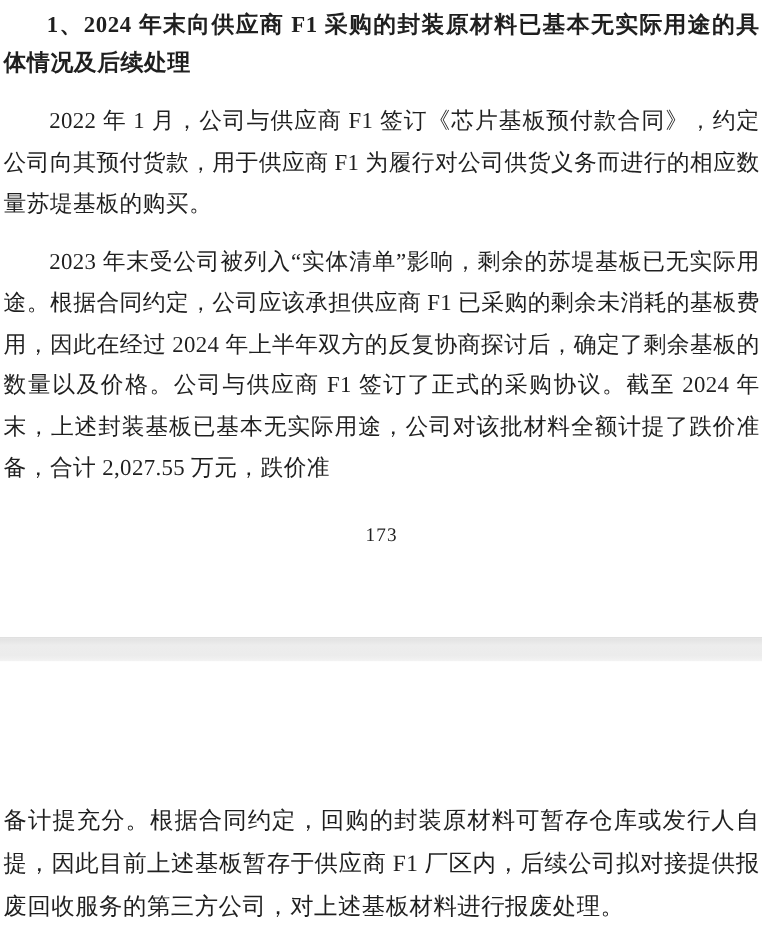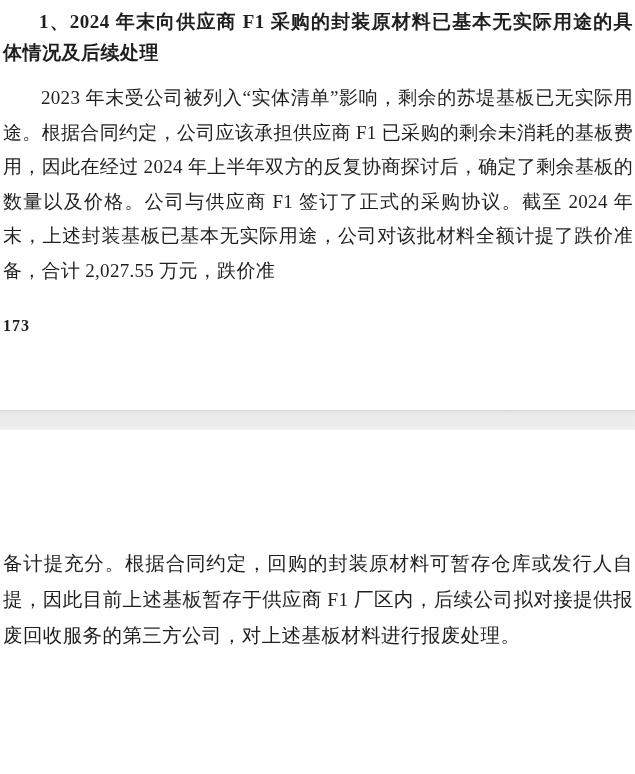--- a/index.html
+++ b/index.html
@@ -48,22 +48,22 @@
     text-align: justify;
     text-align-last: left;
     letter-spacing: 0.3px;
   }
   .para-1 { margin-top: 17px; }
   .para-2 { margin-top: 13px; }
   .page-number {
     margin-top: 28px;
     font-size: 16px;
     line-height: 20px;
+    text-align: center;
     letter-spacing: 1px;
-    font-weight: bold;
   }
   .page-separator {
     margin-top: 74px;
     width: 635px;
     height: 20px;
     background: linear-gradient(#e2e2e2, #ededed 30%, #ececec 75%, #f3f3f3);
     border-top: 1px solid #d9d9d9;
     box-sizing: border-box;
   }
   .continuation-para {
@@ -79,20 +79,21 @@
 </head>
 <body>
 
 <div class="viewer">
 
   <div class="page-content">
 
     <h1 class="section-heading">1、2024 年末向供应商 F1 采购的封装原材料已基本无实际用途的具体情况及后续处理</h1>
 
 
+    <p class="body-para para-1">2022 年 1 月，公司与供应商 F1 签订《芯片基板预付款合同》，约定公司向其预付货款，用于供应商 F1 为履行对公司供货义务而进行的相应数量苏堤基板的购买。</p>
 
     <p class="body-para para-2">2023 年末受公司被列入“实体清单”影响，剩余的苏堤基板已无实际用途。根据合同约定，公司应该承担供应商 F1 已采购的剩余未消耗的基板费用，因此在经过 2024 年上半年双方的反复协商探讨后，确定了剩余基板的数量以及价格。公司与供应商 F1 签订了正式的采购协议。截至 2024 年末，上述封装基板已基本无实际用途，公司对该批材料全额计提了跌价准备，合计 2,027.55 万元，跌价准</p>
 
     <div class="page-number">173</div>
   </div>
 
   <div class="page-separator"></div>
 
   <p class="continuation-para">备计提充分。根据合同约定，回购的封装原材料可暂存仓库或发行人自提，因此目前上述基板暂存于供应商 F1 厂区内，后续公司拟对接提供报废回收服务的第三方公司，对上述基板材料进行报废处理。</p>
 

